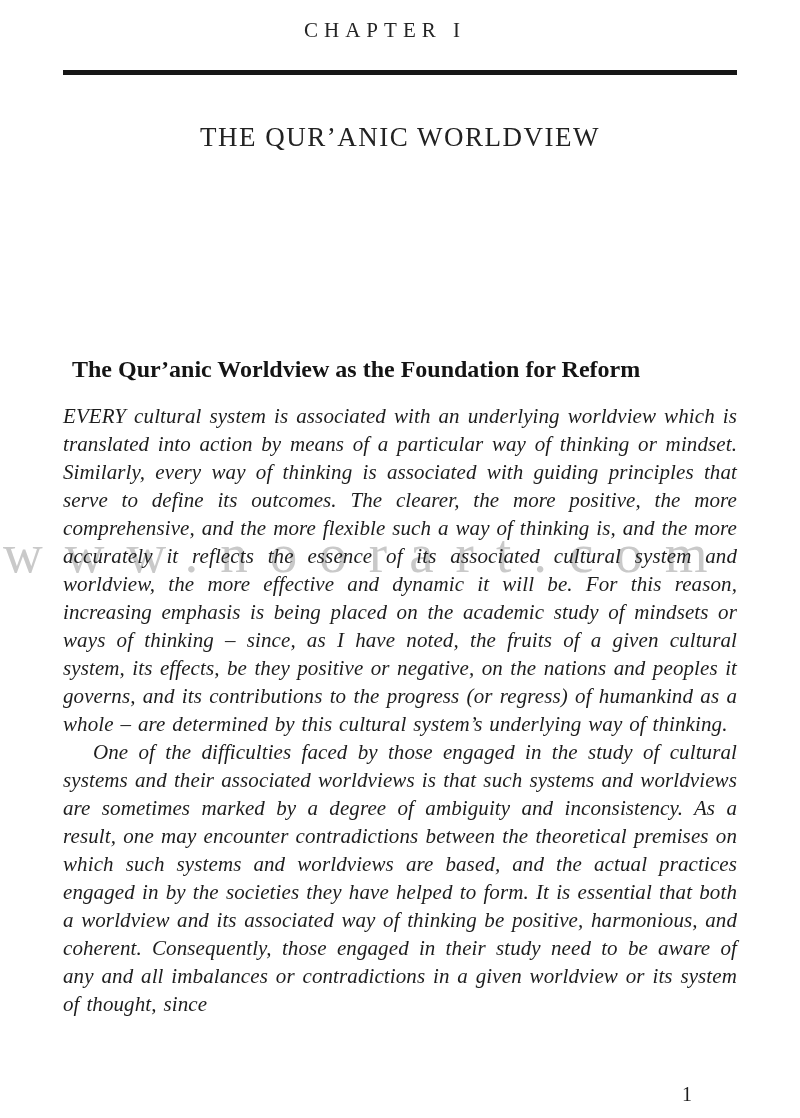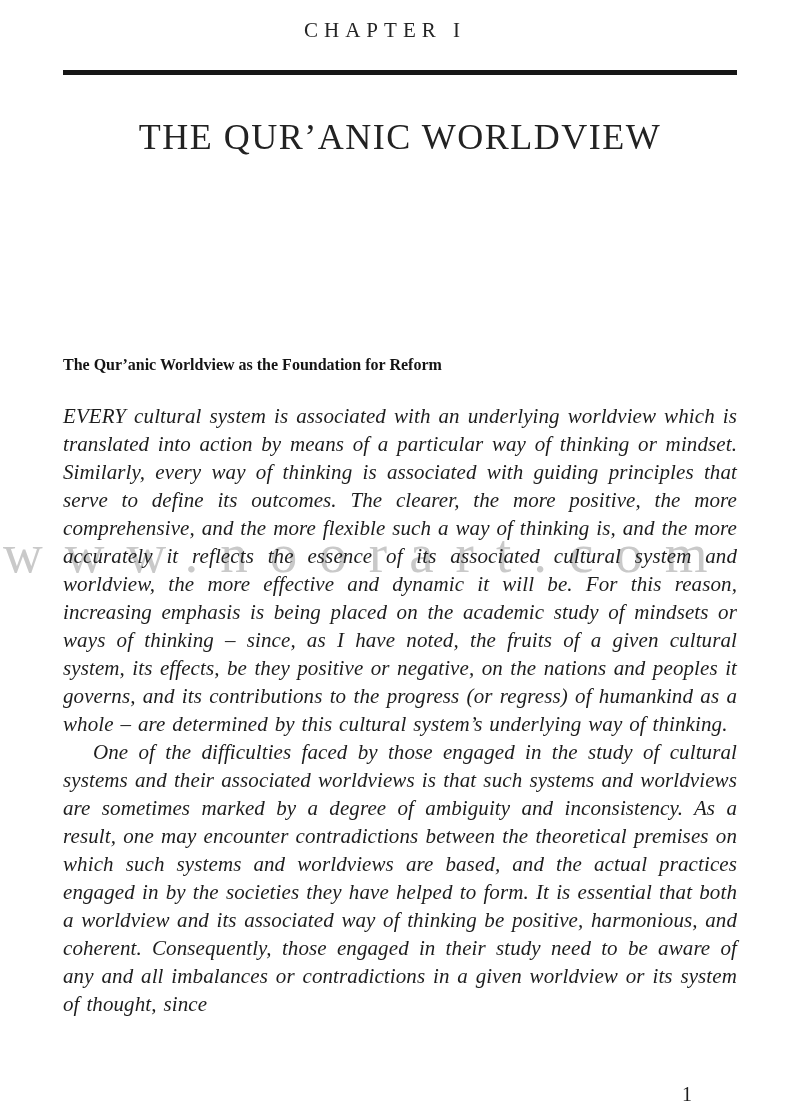--- a/index.html
+++ b/index.html
@@ -29,30 +29,30 @@
     top: 70px; left: 63px; width: 674px;
     height: 3px;
     border-top: 2px solid #161616;
     border-bottom: 3px solid #161616;
     z-index: 2;
   }
   .book-title {
     position: absolute;
     top: 112px; left: 0; width: 800px;
     text-align: center;
-    font-size: 36px;
+    font-size: 27px;
     line-height: 50px;
     letter-spacing: 1.5px;
     color: #222222;
     z-index: 2;
   }
   .section-heading {
     position: absolute;
-    top: 356px; left: 63px; width: 674px;
-    font-size: 16px;
+    top: 356px; left: 72px; width: 674px;
+    font-size: 24px;
     font-weight: bold;
     color: #141414;
     z-index: 2;
   }
   .body-text {
     position: absolute;
     top: 402px; left: 63px; width: 674px;
     font-size: 21px;
     line-height: 28px;
     text-align: justify;

